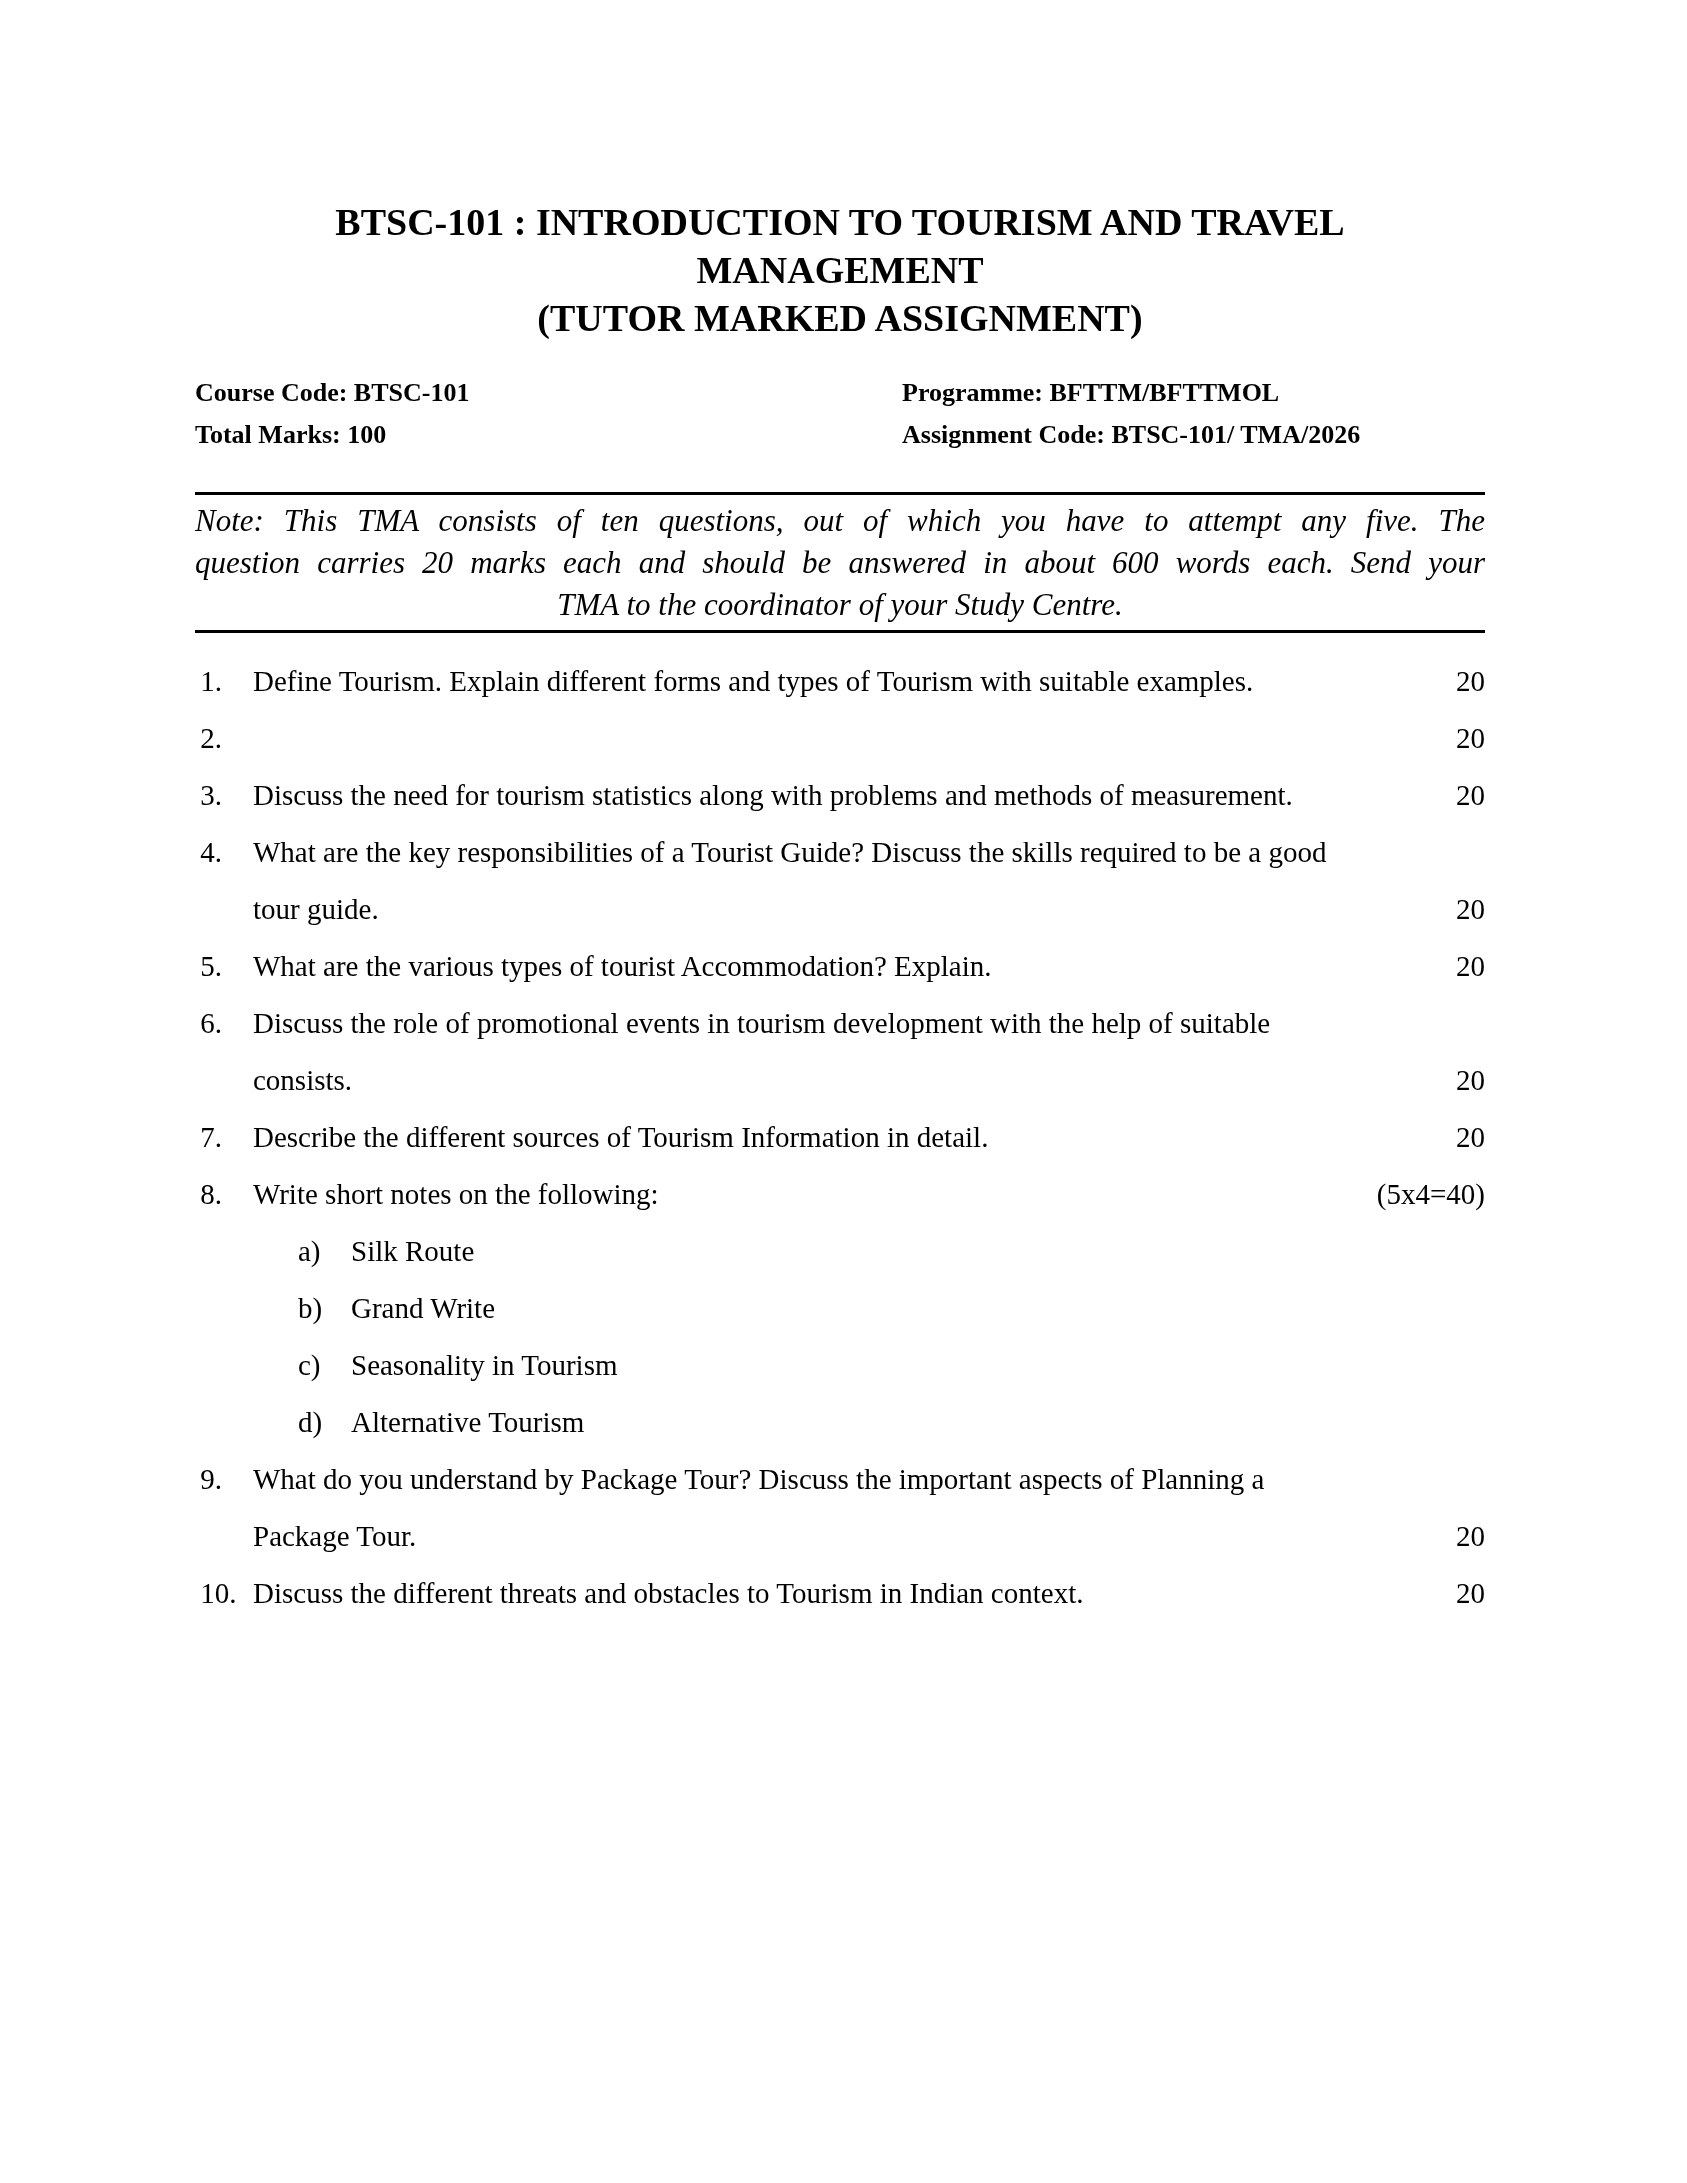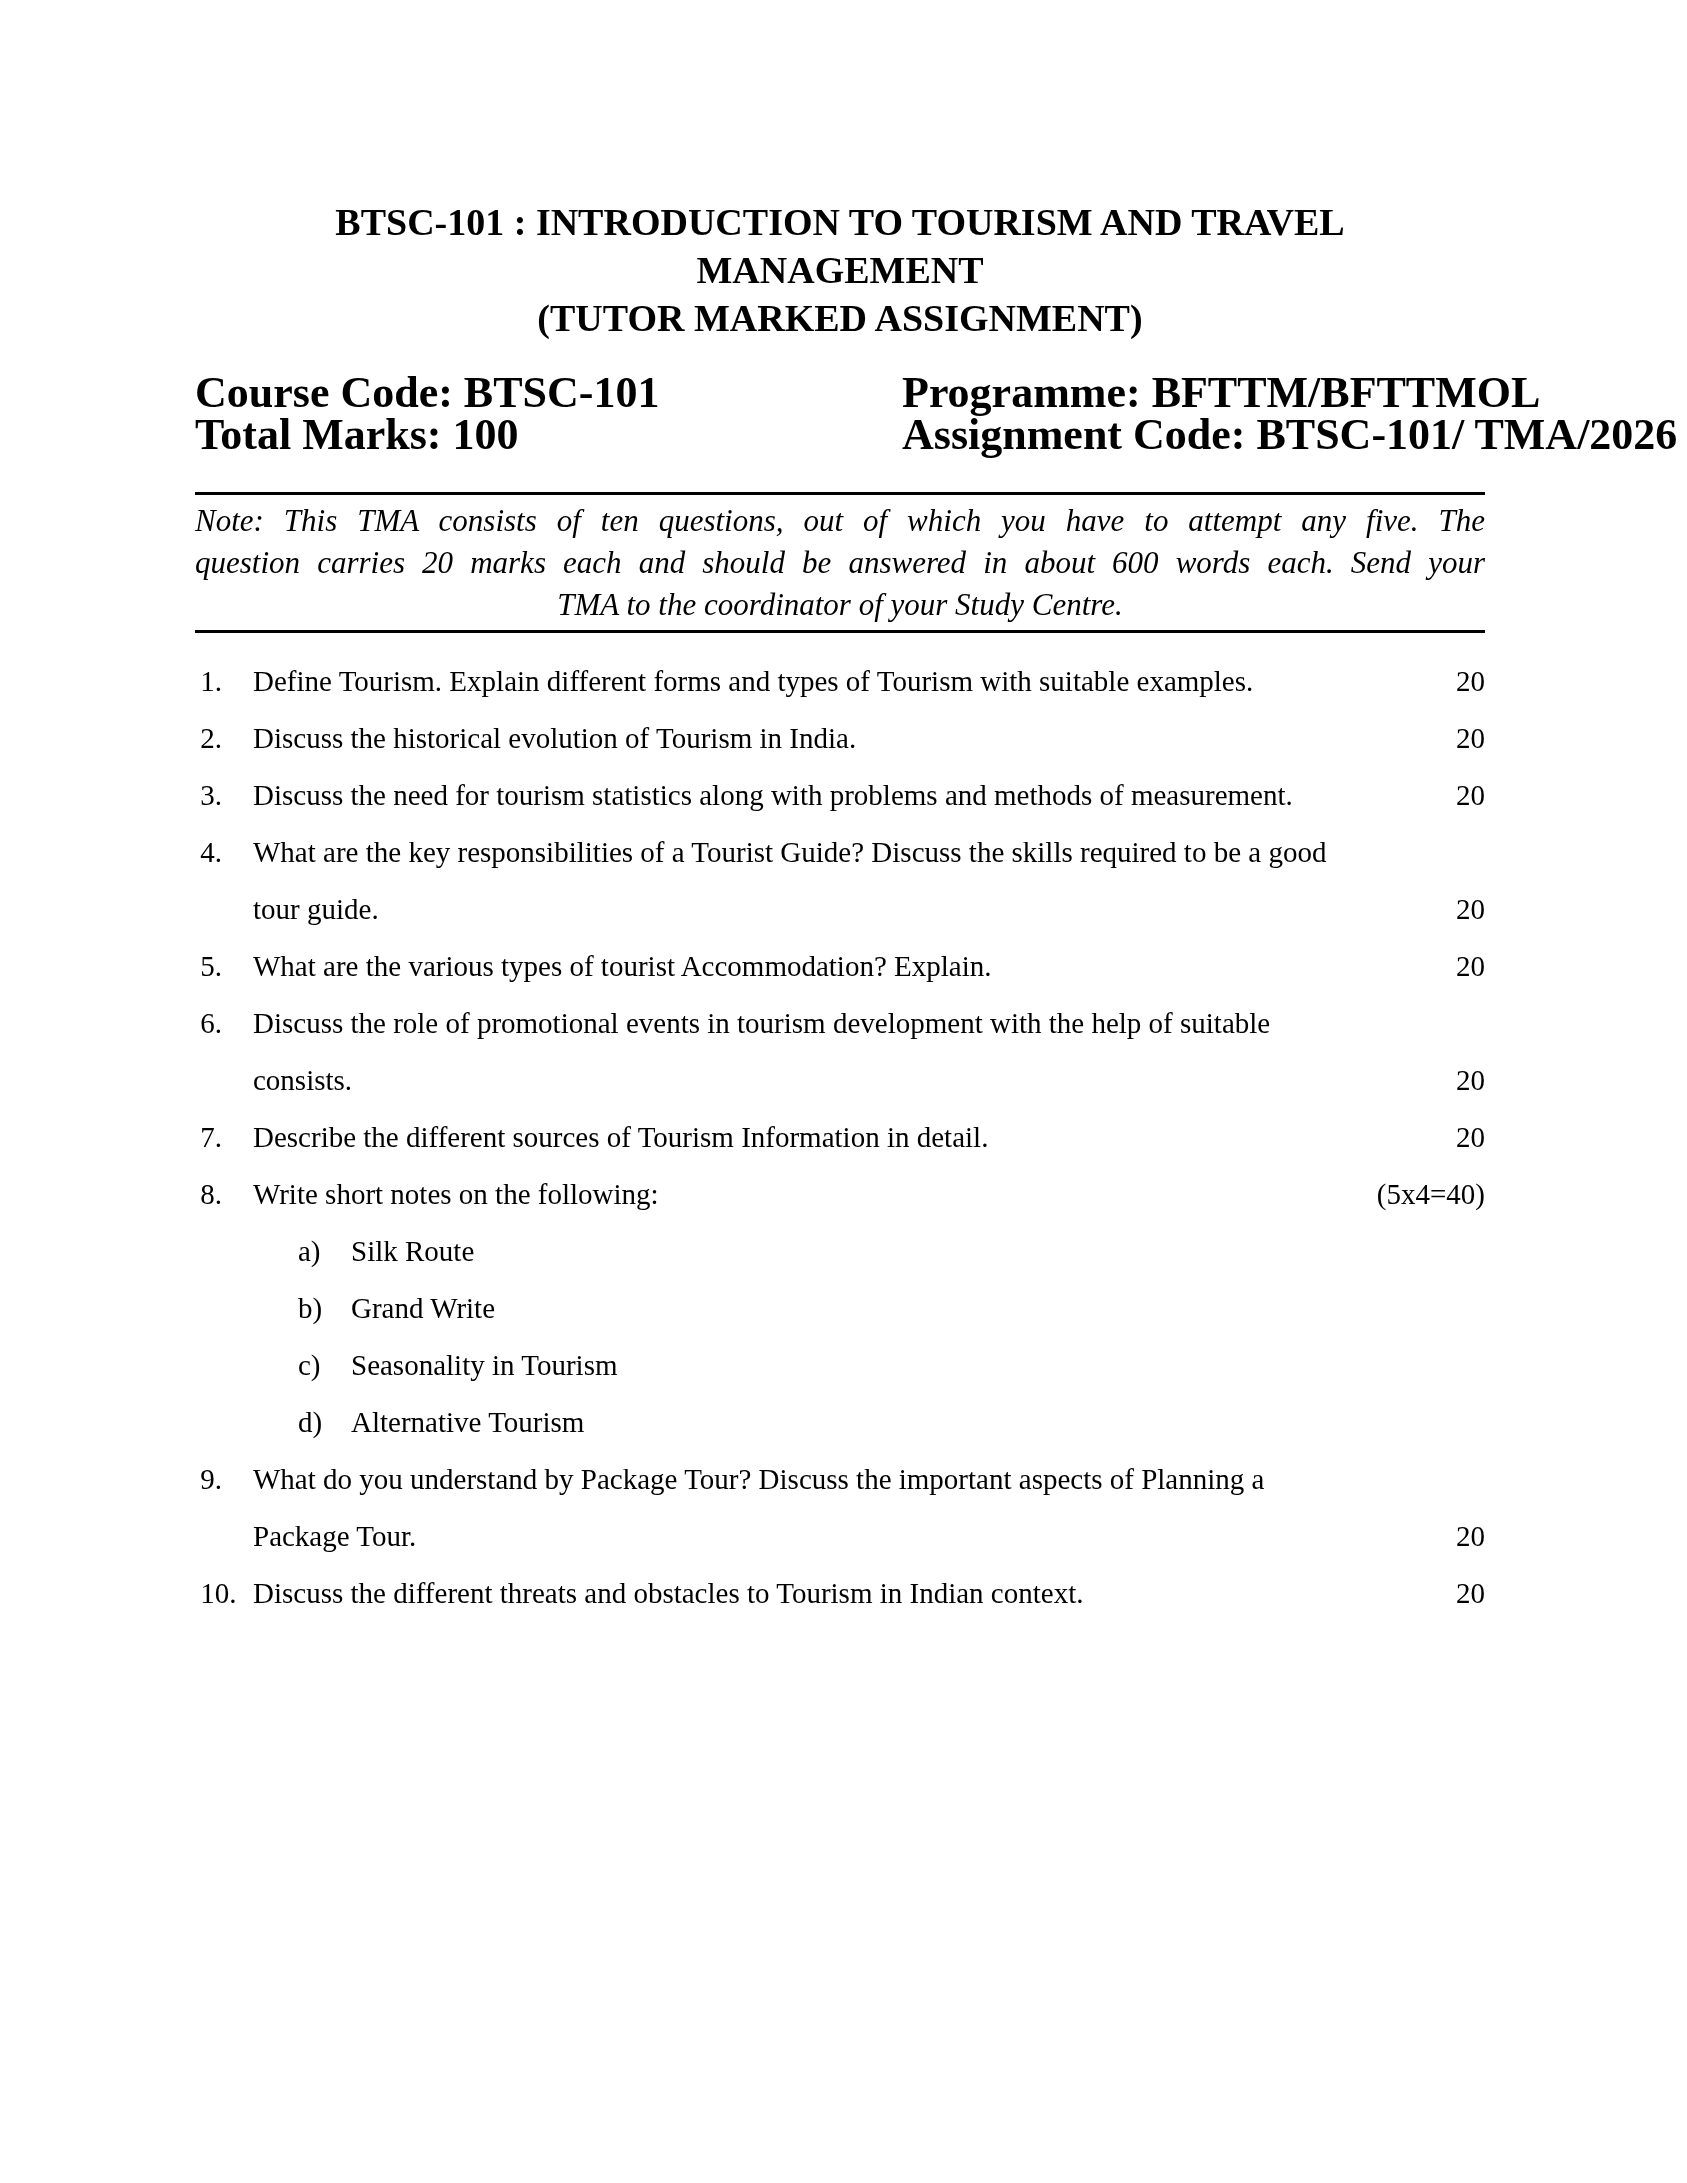--- a/index.html
+++ b/index.html
@@ -29,21 +29,21 @@
     text-align: center;
     font-weight: bold;
     font-size: 38px;
     line-height: 48px;
   }
 
   
   .meta {
     margin-top: 30px;
     font-weight: bold;
-    font-size: 44px;
+    font-size: 26px;
     line-height: 42px;
   }
   .meta-row { position: relative; }
   .meta-right {
     position: absolute;
     left: 707px;
     top: 0;
     white-space: nowrap;
   }
 
@@ -120,21 +120,20 @@
     <div class="questions">
 
       <div class="q-row">
         <span class="q-num">1.</span>
         <span class="q-text">Define Tourism. Explain different forms and types of Tourism with suitable examples.</span>
         <span class="q-marks">20</span>
       </div>
 
       <div class="q-row">
         <span class="q-num">2.</span>
-        <span class="q-text">Discuss the historical evolution of Tourism in India.</span>
         <span class="q-marks">20</span>
       </div>
 
       <div class="q-row">
         <span class="q-num">3.</span>
         <span class="q-text">Discuss the need for tourism statistics along with problems and methods of measurement.</span>
         <span class="q-marks">20</span>
       </div>
 
       <div class="q-row">

